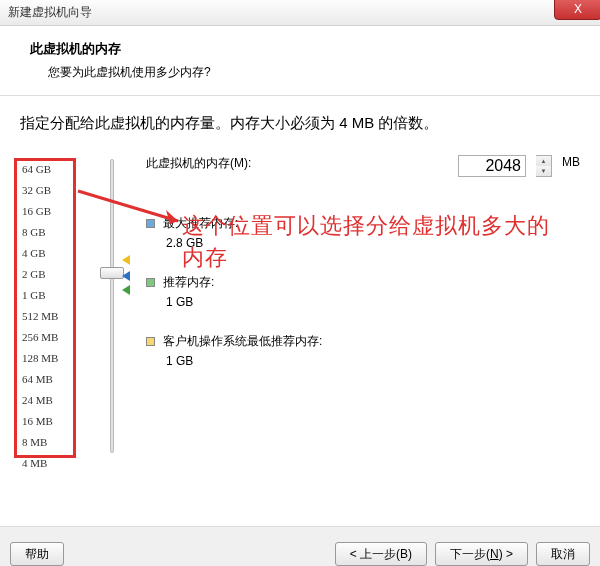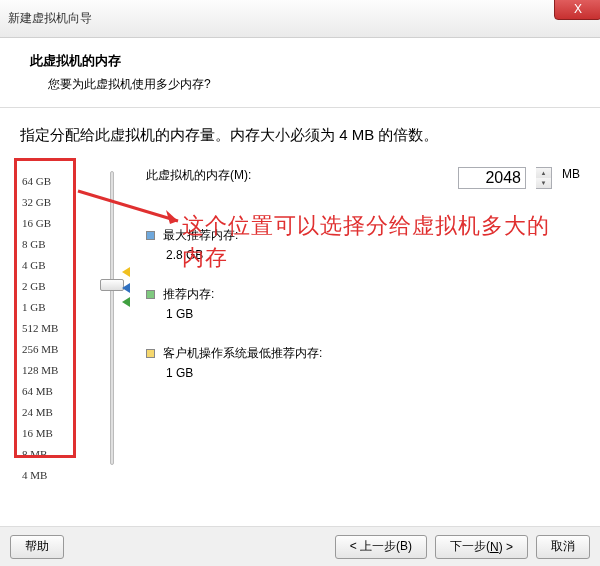--- a/index.html
+++ b/index.html
@@ -1,18 +1,18 @@
 <!DOCTYPE html>
 <html><head>
   <meta charset="utf-8">
   <style>
     * { box-sizing: border-box; margin: 0; padding: 0; }
     body { font-family: "Microsoft YaHei", "SimSun", sans-serif; font-size: 12px; background: #fff; width: 600px; height: 566px; position: relative; overflow: hidden; }
     
-    .titlebar { height: 38px; background: linear-gradient(#fdfdfd, #eaeaea); border-bottom: 1px solid #d0d0d0; display: flex; align-items: center; padding: 0 8px; position: relative; }
+    .titlebar { height: 26px; background: linear-gradient(#fdfdfd, #eaeaea); border-bottom: 1px solid #d0d0d0; display: flex; align-items: center; padding: 0 8px; position: relative; }
     .titlebar-text { font-size: 12px; color: #333; }
     .close-btn { position: absolute; right: -2px; top: -2px; width: 48px; height: 22px; background: linear-gradient(#e15f5f, #c73030); border: 1px solid #8b2020; border-radius: 0 0 4px 4px; display: flex; align-items: center; justify-content: center; color: #fff; font-size: 12px; }
     
     .header { padding: 14px 20px 14px 30px; background: #fff; border-bottom: 1px solid #ddd; }
     .header-title { font-weight: bold; font-size: 13px; margin-bottom: 6px; }
     .header-sub { font-size: 12px; padding-left: 18px; }
     
     .content { padding: 18px 20px; }
     .instruction { font-size: 15px; margin-bottom: 22px; }
     
@@ -43,21 +43,21 @@
     .sq-blue { background: #6fa8dc; }
     .sq-green { background: #7fc97f; }
     .sq-yellow { background: #f5d76e; }
     .rec-val { padding-left: 20px; margin-top: 4px; }
     .red-box-scale { position: absolute; left: 14px; top: 158px; width: 62px; height: 300px; border: 3px solid #e03030; }
     .red-arrow { position: absolute; left: 78px; top: 186px; width: 110px; height: 40px; }
     .red-arrow svg { overflow: visible; }
     .anno-text { position: absolute; left: 182px; top: 210px; color: #e03030; font-size: 22px; font-family: "SimSun"; line-height: 1.45; width: 380px; letter-spacing: 1px; }
     .red-box-next { position: absolute; left: 434px; top: 528px; width: 104px; height: 34px; border: 3px solid #e03030; }
     
-    .footer { position: absolute; bottom: 0; left: 0; right: 0; height: 40px; border-top: 1px solid #ddd; background: #f0f0f0; display: flex; align-items: center; padding: 0 10px; gap: 8px; }
+    .footer { position: absolute; bottom: 0; left: 0; right: 0; height: 40px; border-top: 1px solid #ddd; background: #f0f0f0; display: flex; align-items: flex-end; padding: 0 10px; gap: 8px; }
     .btn { height: 24px; padding: 0 14px; background: linear-gradient(#fdfdfd,#e5e5e5); border: 1px solid #999; border-radius: 3px; font-size: 12px; display: flex; align-items: center; cursor: pointer; }
     .footer-spacer { flex: 1; }
     .access { text-decoration: underline; }
   </style>
 </head>
 <body>
 
 <div class="titlebar">
   <span class="titlebar-text">新建虚拟机向导</span>
   <div class="close-btn">

